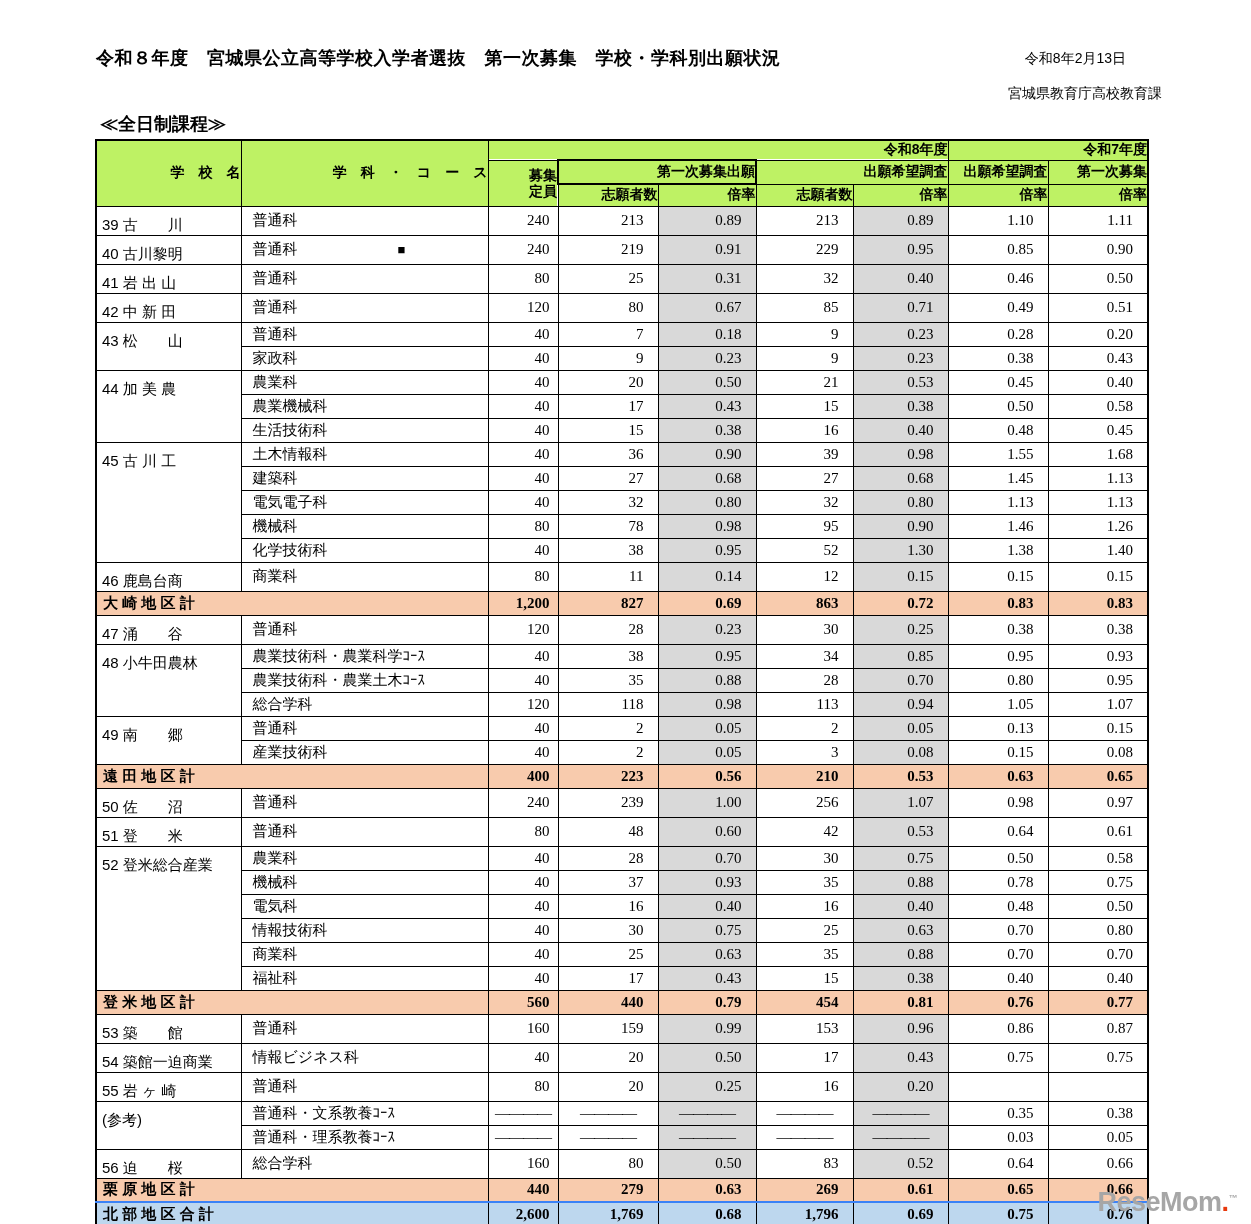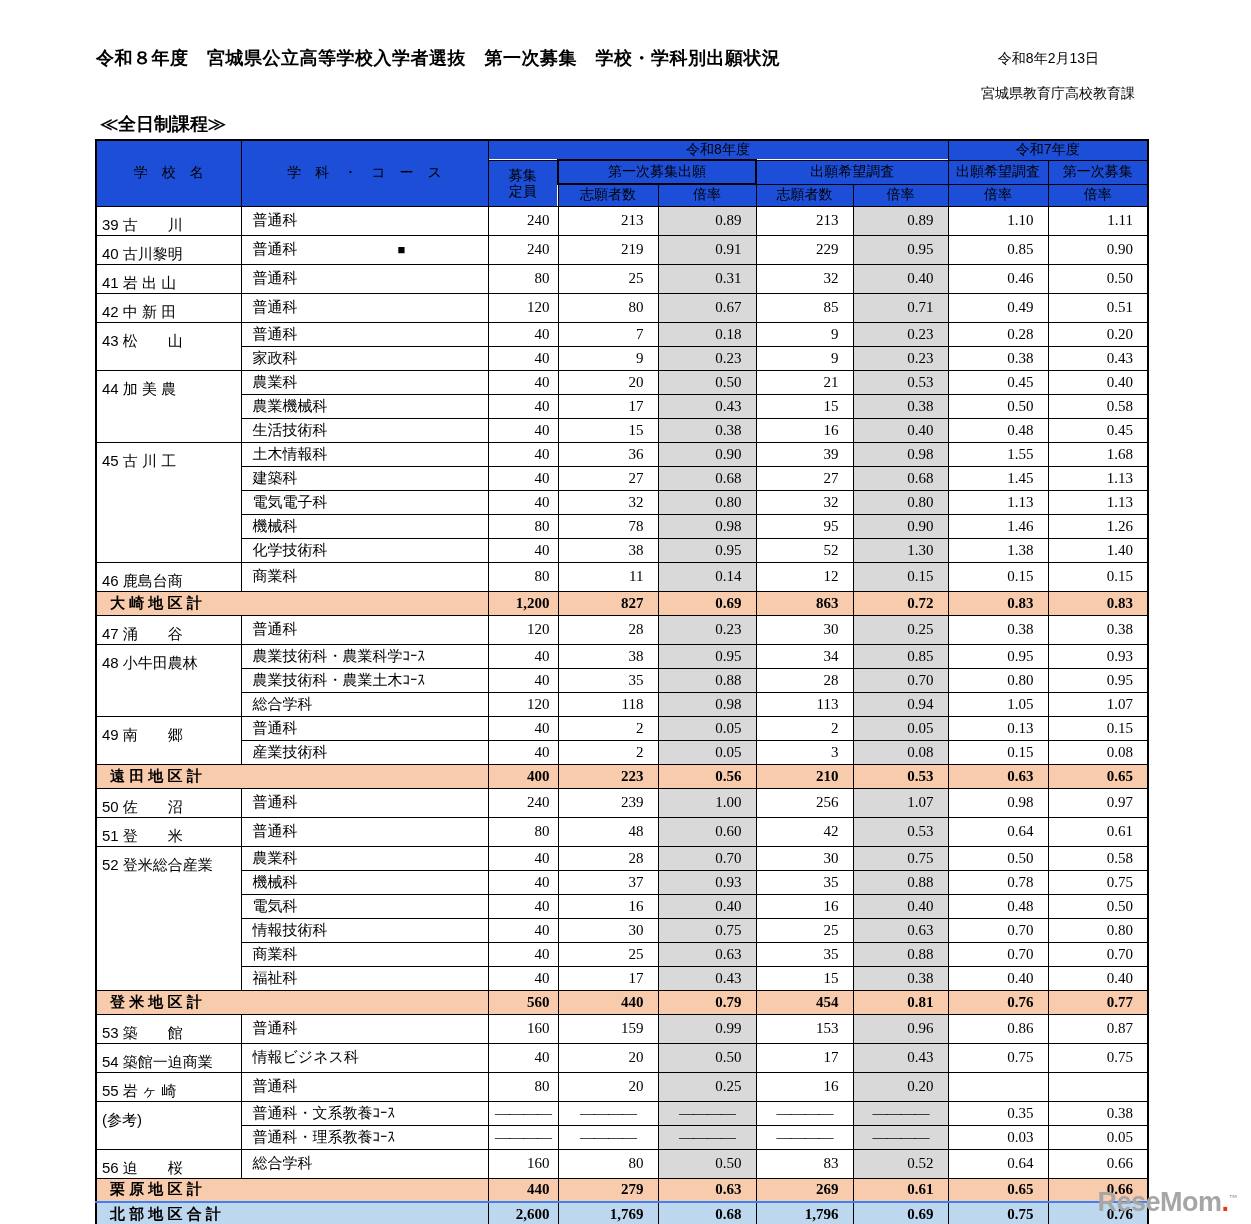--- a/index.html
+++ b/index.html
@@ -8,61 +8,61 @@
     background: #ffffff; color: #000;
     position: relative;
     font-family: "Liberation Sans", sans-serif;
     overflow: hidden;
   }
   .doc-title {
     position: absolute; left: 96px; top: 46px;
     font-size: 18px; font-weight: bold; letter-spacing: 0.5px;
   }
   .meta {
-    position: absolute; right: 116px; top: 50px;
+    position: absolute; right: 89px; top: 50px;
     text-align: right; font-size: 14px;
   }
   .meta .date { display: block; padding-right: 36px; margin-bottom: 17px; }
   .meta .org  { display: block; }
   .section-label {
     position: absolute; left: 100px; top: 112px;
     font-size: 18px; font-weight: bold;
   }
   table.apps {
     position: absolute; left: 95px; top: 139px;
     border-collapse: collapse; table-layout: fixed;
     border: 2px solid #000;
   }
   .apps th, .apps td {
     border: 1px solid #000; box-sizing: border-box;
     overflow: hidden; white-space: nowrap;
     font-size: 15px; height: 24px; padding: 0;
   }
   .apps thead th {
-    font-weight: normal; text-align: center;
-    font-size: 14px; background: #1d4ed8;
+    font-weight: bold; text-align: right;
+    font-size: 14px; background: #bef264;
   }
   .apps thead tr.hr1 th { height: 18px; }
   .apps thead tr.hr2 th { height: 24px; }
   .apps thead tr.hr3 th { height: 22px; }
   .capth span { display: block; line-height: 1.15; }
   th.firstbox { border: 2px solid #000; }
   th.gray, td.gray { background: var(--shade, #d9d9d9); }
   td.school {
     text-align: left; padding-left: 5px; padding-top: 9px;
     vertical-align: top; font-size: 15px;
   }
   td.course { text-align: left; padding-left: 11px; position: relative; }
   td.num {
     font-family: "Liberation Serif", serif;
     text-align: right; padding-right: 14px;
   }
   td.cap { padding-right: 8px; }
   td.dash { text-align: center; padding-right: 0; letter-spacing: -1px; }
-  td.label { text-align: left; padding-left: 13px; font-weight: bold; margin-left: 20px; }
+  td.label { text-align: left; padding-left: 6px; font-weight: bold; margin-left: 20px; }
   tr.district > td { background: var(--district, #f8cbad); font-weight: bold; }
   tr.grand > td {
     background: var(--grand, #bdd7ee); font-weight: bold;
     border-top: 2px solid #3b82f6;
   }
   .note-mark { margin-left: 100px; font-size: 13px; }
   .watermark {
     position: absolute; right: 14px; bottom: 6px;
     font-size: 27px; font-weight: bold; color: #a6a6a6;
     font-family: "Liberation Sans", sans-serif; letter-spacing: -0.5px;

